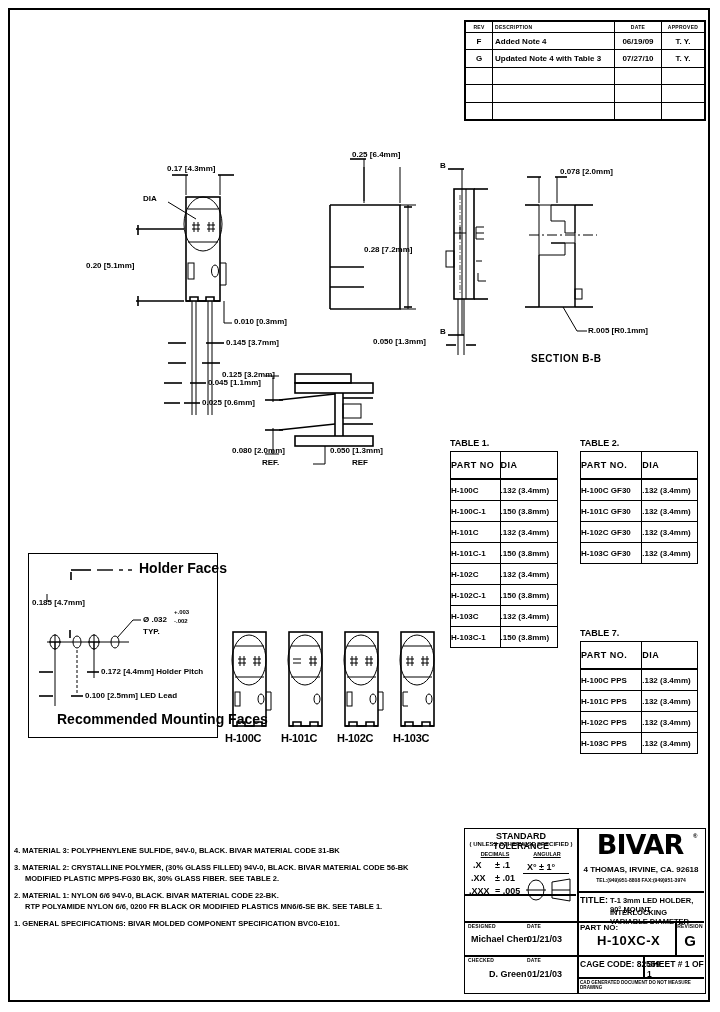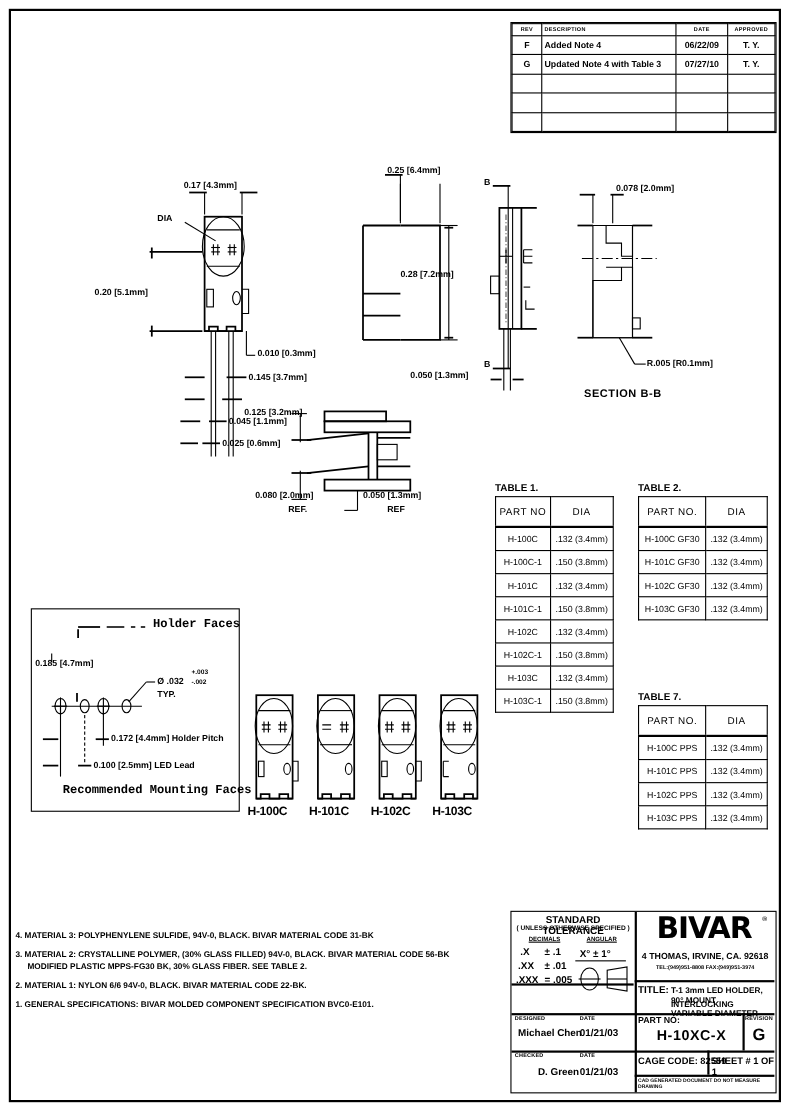--- a/index.html
+++ b/index.html
@@ -17,21 +17,21 @@
   }
   .border-outer{
     position:absolute;
     left:8px;top:8px;
     width:702px;height:994px;
     border:2px solid #000;
     box-sizing:border-box;
   }
   
   .abs{position:absolute;}
-  .txt9{font-size:11px;line-height:10px;white-space:nowrap;font-family:Liberation Mono, monospace;}
+  .txt9{font-size:14px;line-height:10px;white-space:nowrap;}
   .txt10{font-size:10px;line-height:11px;white-space:nowrap;}
   .txt6{font-size:6px;line-height:7px;white-space:nowrap;}
   .b{font-weight:bold;}
   .ctr{text-align:center;}
   .hline{position:absolute;background:#000;height:1px;}
   .box{position:absolute;border:1px solid #000;box-sizing:border-box;}
 
   
   #rev-table{
     position:absolute;left:464px;top:20px;width:242px;height:101px;
@@ -53,21 +53,21 @@
   .col-desc{text-align:left;}
   .col-date{width:42px;text-align:center;}
   .col-appr{width:38px;text-align:center;}
   .rev-letter{font-size:11px;font-weight:bold;}
 
   
   .dtable-wrap{position:absolute;}
   .dtable-title{font-size:9px;font-weight:bold;margin-bottom:3px;}
   .dtable{border-collapse:collapse;font-size:8px;}
   .dtable td,.dtable th{
-    border:1px solid #000;text-align:center;font-weight:normal;
+    border:1px solid #000;text-align:left;font-weight:bold;
     padding:0;
   }
   .dtable thead th{height:26px;font-size:9px;letter-spacing:.5px;}
   .dtable tbody td{height:20px;}
   .dtable .hdrrow th{border-bottom:2px solid #000;}
 
   
   #title-block{
     position:absolute;left:464px;top:828px;width:242px;height:166px;
     border:1.5px solid #000;box-sizing:border-box;
@@ -108,21 +108,21 @@
           <th class="col-rev">REV</th>
           <th class="col-desc ctr">DESCRIPTION</th>
           <th class="col-date">DATE</th>
           <th class="col-appr">APPROVED</th>
         </tr>
       </thead>
       <tbody>
         <tr>
           <td class="col-rev rev-letter">F</td>
           <td class="col-desc">Added Note 4</td>
-          <td class="col-date">06/22/09</td>
+          <td class="col-date">06/19/09</td>
           <td class="col-appr">T. Y.</td>
         </tr>
         <tr>
           <td class="col-rev rev-letter">G</td>
           <td class="col-desc">Updated Note 4 with Table 3</td>
           <td class="col-date">07/27/10</td>
           <td class="col-appr">T. Y.</td>
         </tr>
         <tr>
           <td class="col-rev"></td>
@@ -558,20 +558,21 @@
       <span>MATERIAL 3: POLYPHENYLENE SULFIDE, 94V-0, BLACK. BIVAR MATERIAL CODE 31-BK</span>
     </div>
     <div class="note">
       <span>3.</span>
       <span>MATERIAL 2: CRYSTALLINE POLYMER, (30% GLASS FILLED) 94V-0, BLACK. BIVAR MATERIAL CODE 56-BK</span>
       <span class="cont">MODIFIED PLASTIC MPPS-FG30 BK, 30% GLASS FIBER. SEE TABLE 2.</span>
     </div>
     <div class="note">
       <span>2.</span>
       <span>MATERIAL 1: NYLON 6/6  94V-0, BLACK. BIVAR MATERIAL CODE 22-BK.</span>
+      <span class="cont">RTP POLYAMIDE NYLON 6/6, 0200 FR  BLACK OR MODIFIED PLASTICS MN6/6-SE BK. SEE TABLE 1.</span>
     </div>
     <div class="note">
       <span>1.</span>
       <span>GENERAL SPECIFICATIONS: BIVAR MOLDED COMPONENT SPECIFICATION BVC0-E101.</span>
     </div>
   </div>
 
   <div id="title-block">
 
     <div class="tb-line-v" style="left:112px;top:0px;height:92px;"></div>

